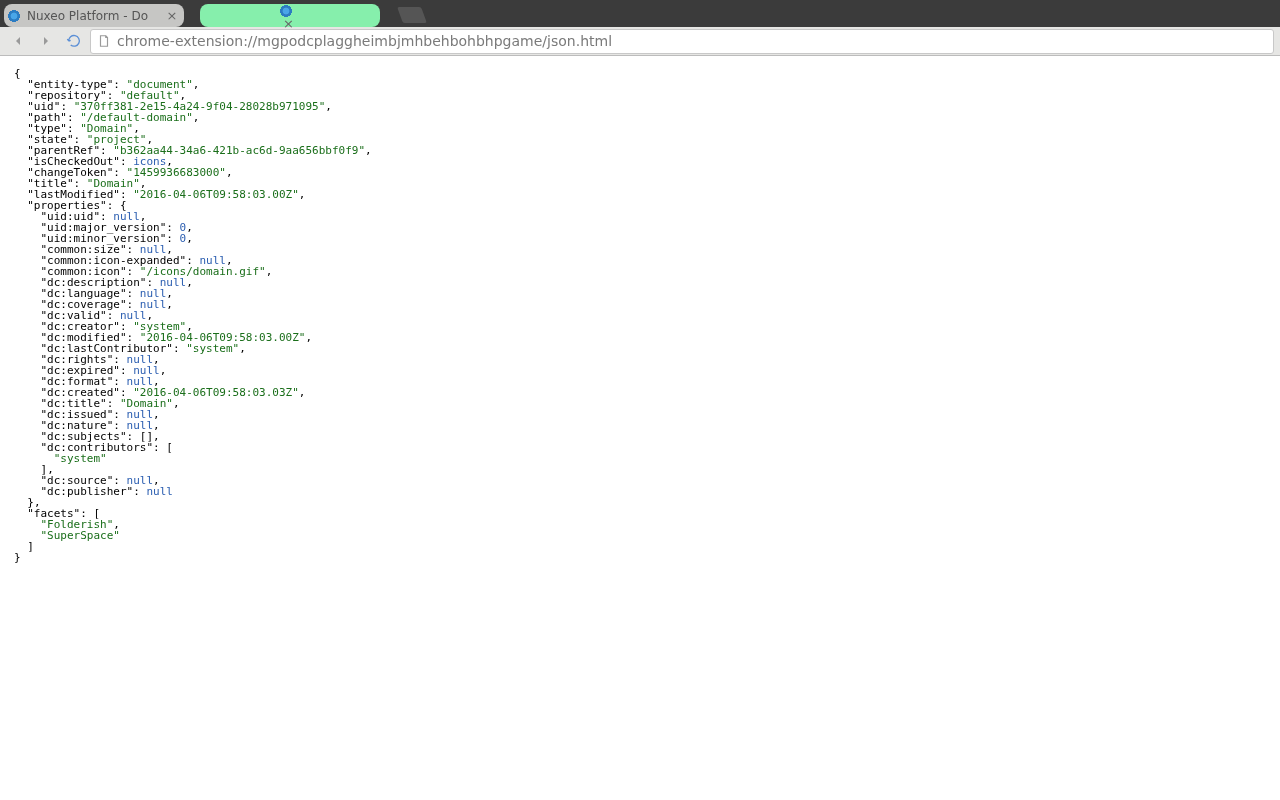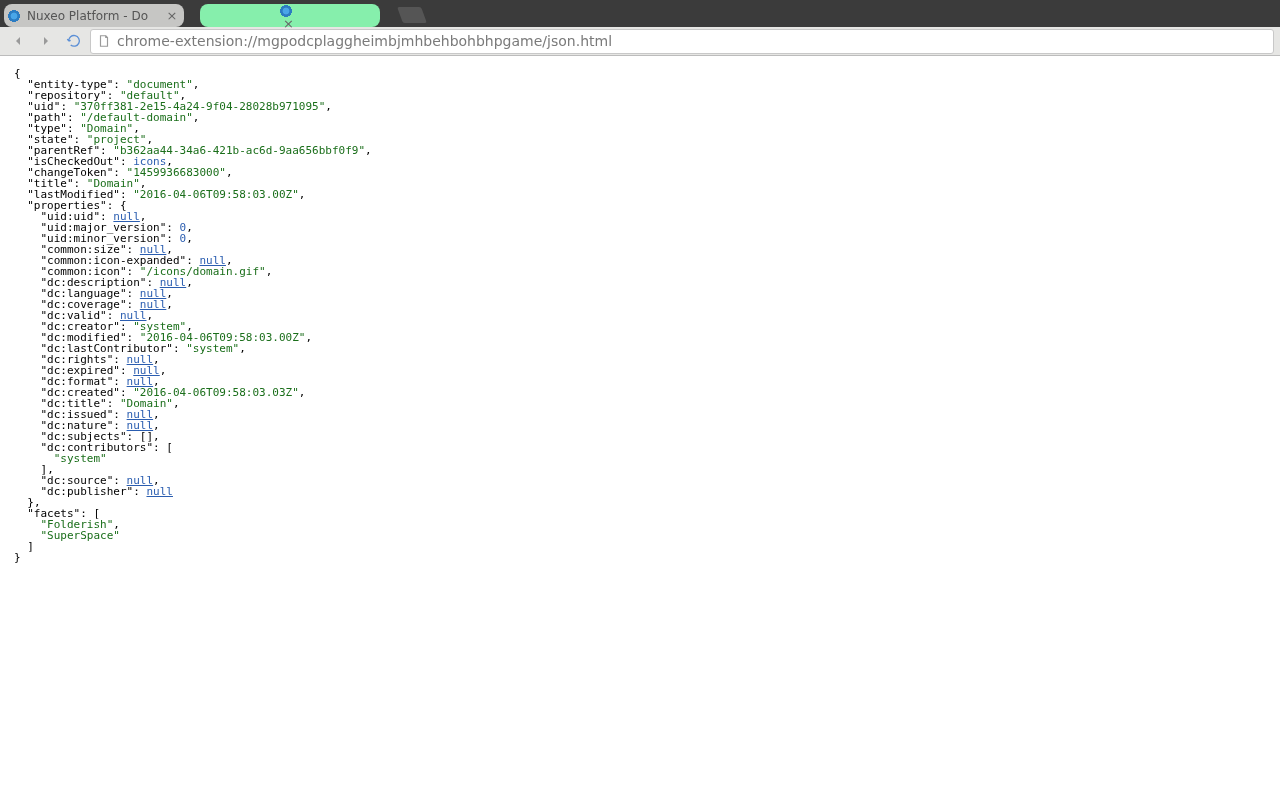--- a/index.html
+++ b/index.html
@@ -90,21 +90,21 @@
     font-family: "DejaVu Sans Mono", "Lucida Console", monospace;
     font-size: 11px;
     line-height: 11px;
     white-space: pre;
     color: #000;
   }
   .key  { color: #000; }
   .str  { color: #1a6e1a; }
   .num  { color: #2a5db0; }
   .bool { color: #2a5db0; }
-  .null { color: #2a5db0; text-decoration: underline; }
+  .null { color: #2a5db0; }
   .pun  { color: #000; }
   
   .nx-favicon {
     background: radial-gradient(circle at 50% 50%, #4aa6e8 35%, #2c7cc2 36%, #2c7cc2 60%, transparent 61%);
     border-radius: 2px;
   }
 </style>
 </head>
 <body>
 

